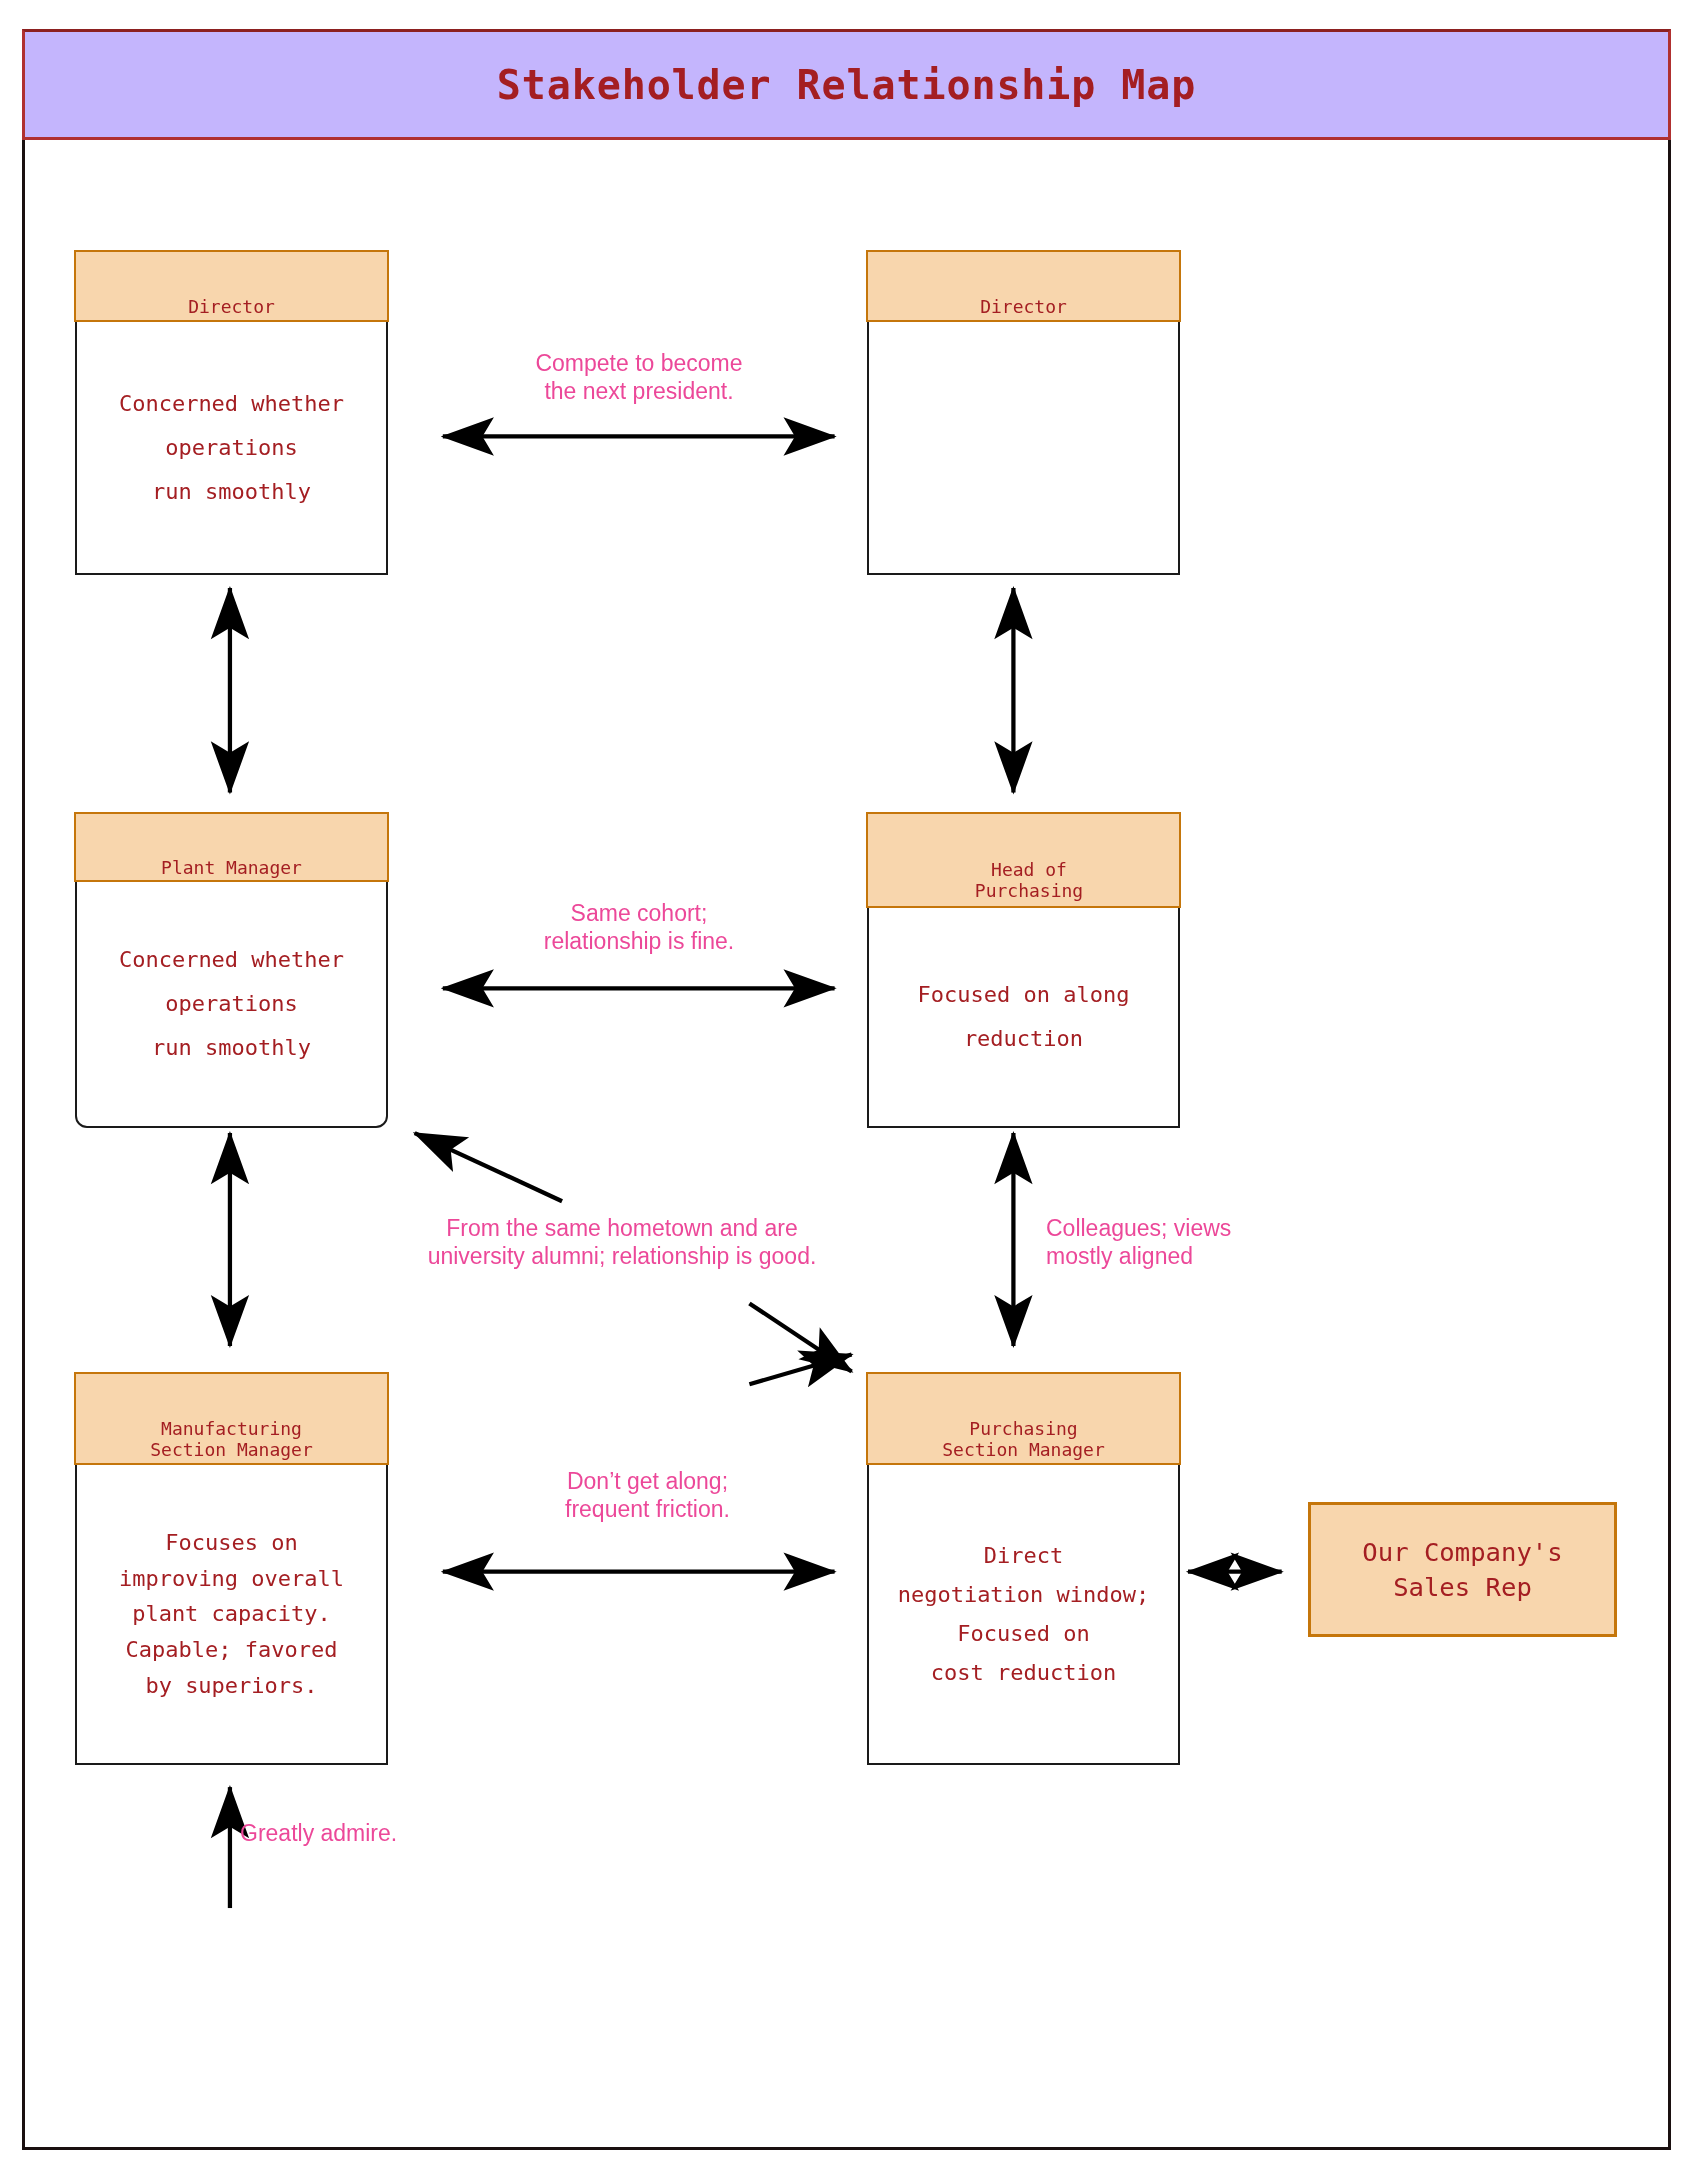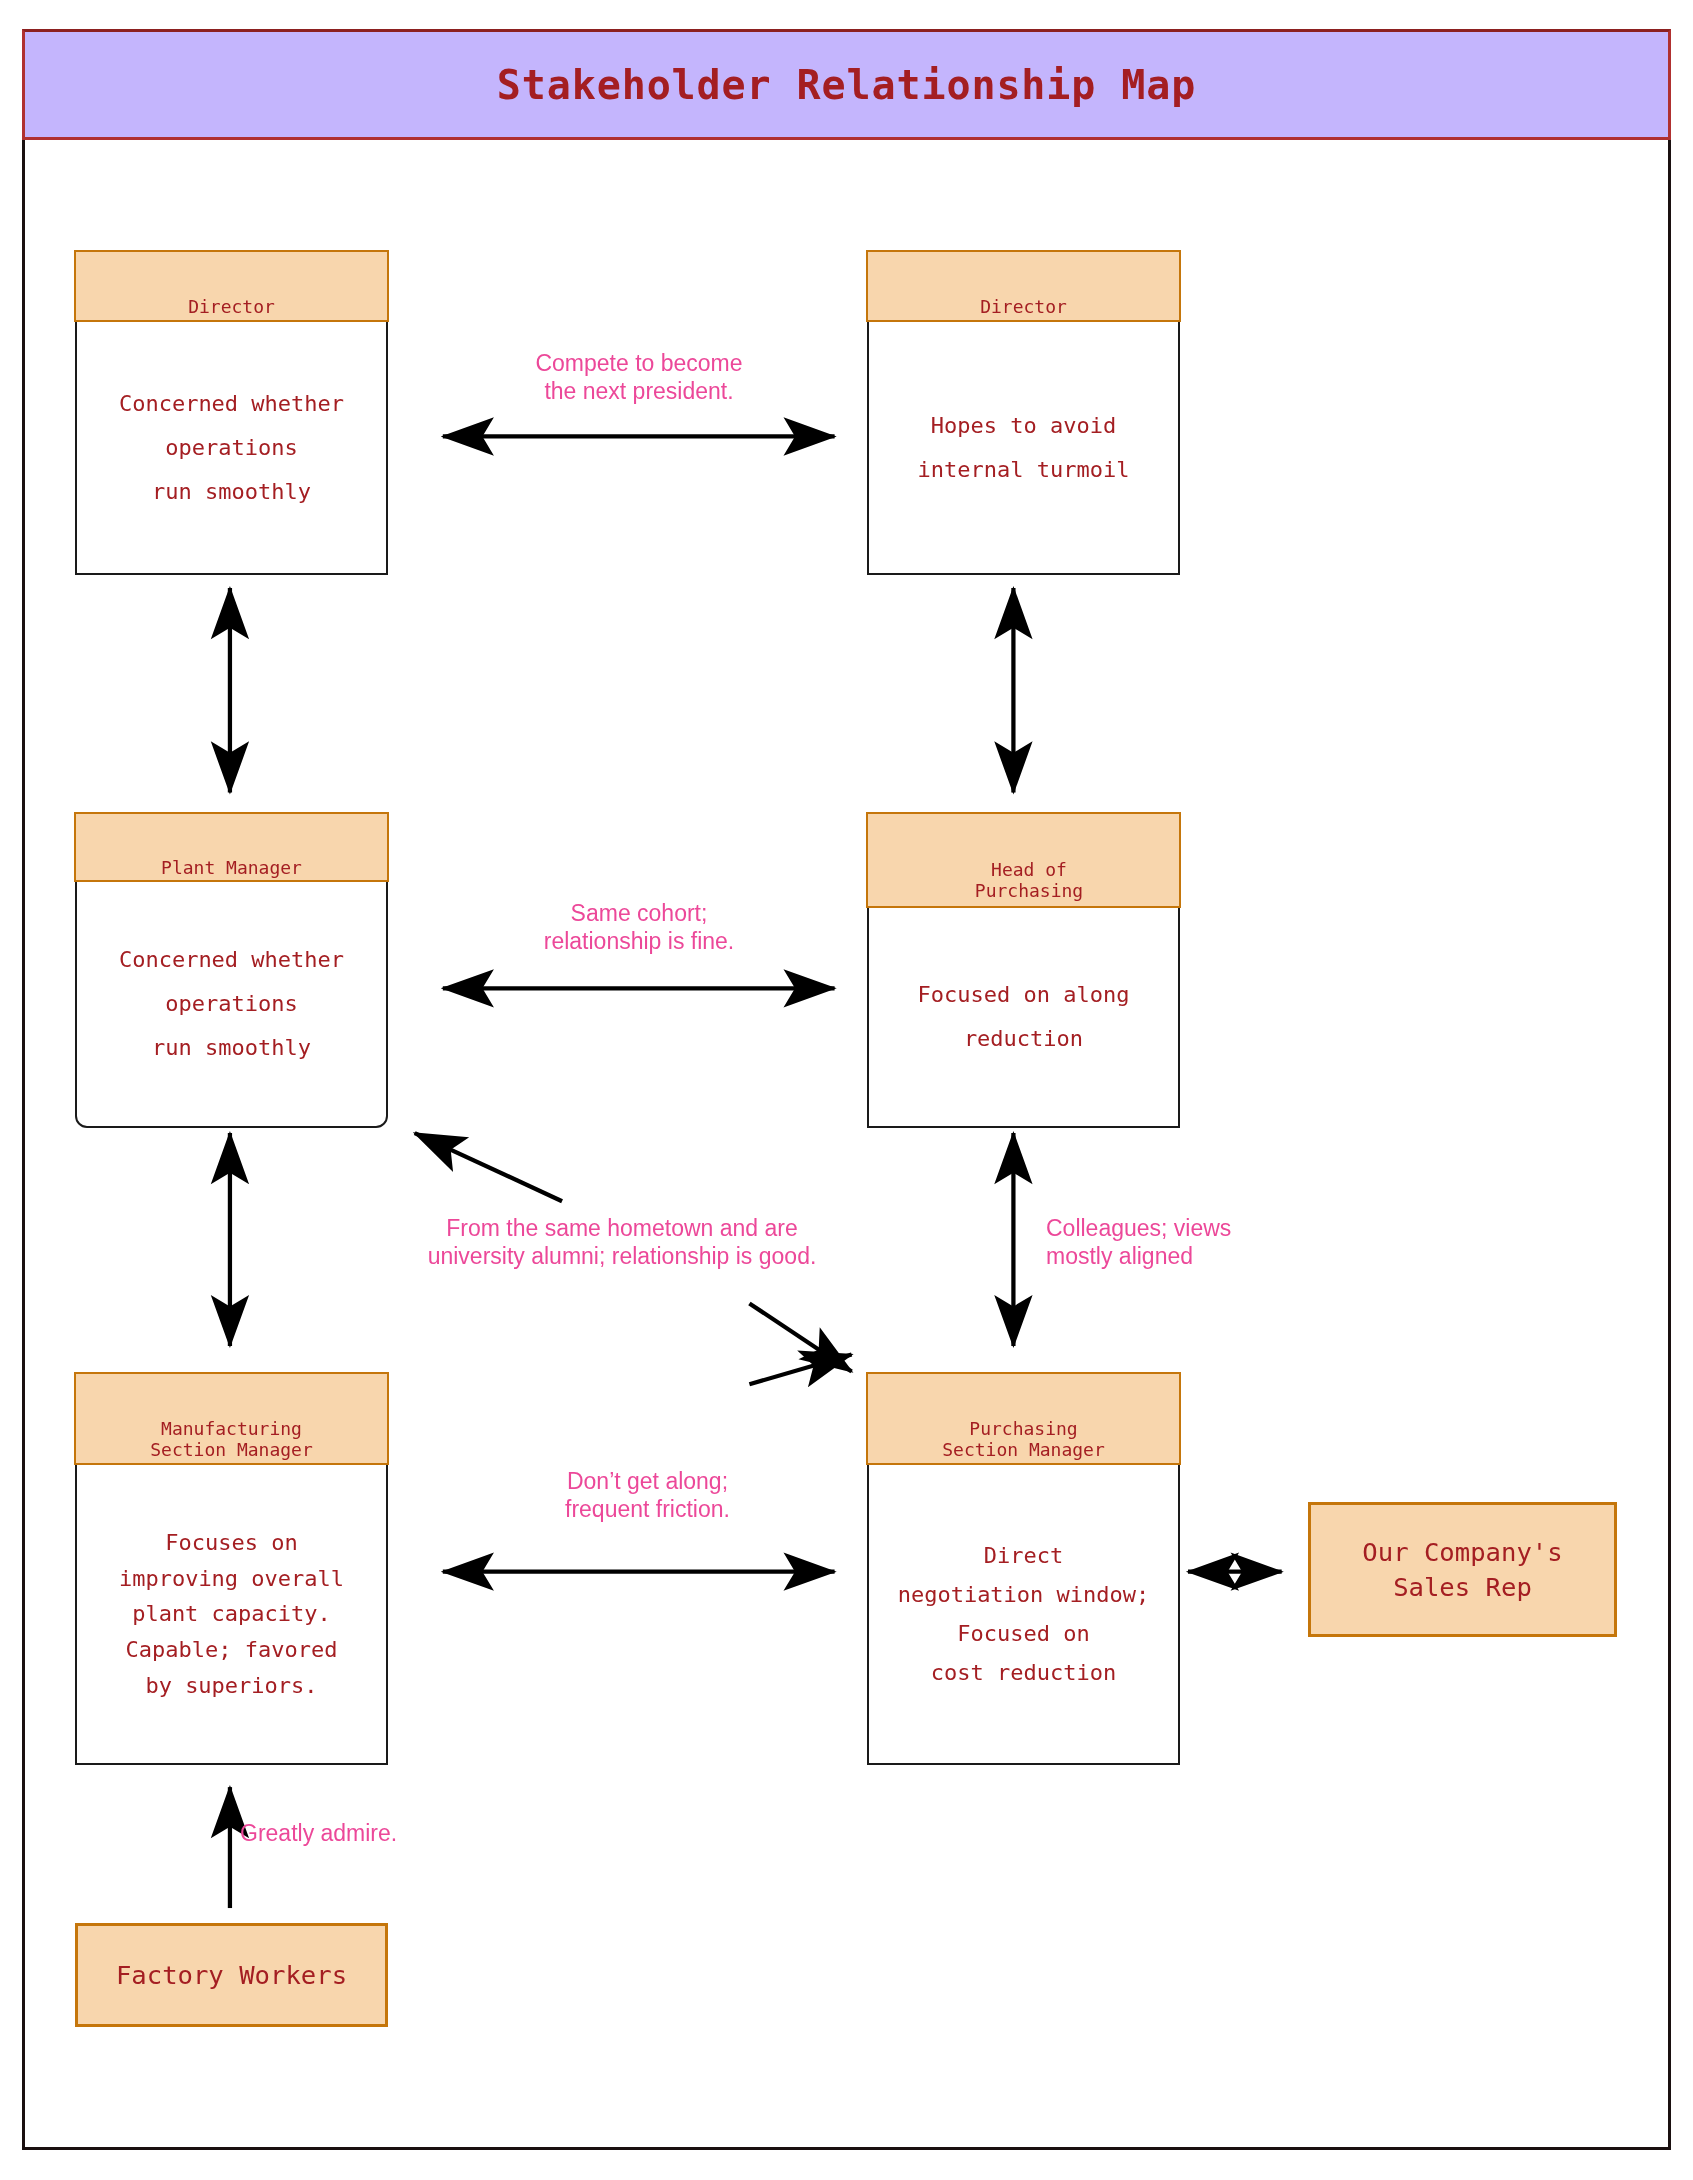--- a/index.html
+++ b/index.html
@@ -204,24 +204,20 @@
         <span class="body-text">Concerned whether
 operations
 run smoothly</span>
       </div>
     </div>
 
     <div class="node" style="left:867px; top:251px; width:313px; height:324px;">
       <div class="node-header" style="height:68px;">
         <span class="hdr-text">Director</span>
       </div>
-      <div class="node-body">
-        <span class="body-text">Hopes to avoid
-internal turmoil</span>
-      </div>
     </div>
 
     <div class="node" style="left:75px; top:813px; width:313px; height:315px;border-radius:12px;">
       <div class="node-header" style="height:66px;">
         <span class="hdr-text">Plant Manager</span>
       </div>
       <div class="node-body">
         <span class="body-text">Concerned whether
 operations
 run smoothly</span>
@@ -264,23 +260,20 @@
 Focused on
 cost reduction</span>
       </div>
     </div>
 
     <div class="node-simple" style="left:1308px; top:1502px; width:309px; height:135px;">
       <span class="hdr-text">Our Company's
 Sales Rep</span>
     </div>
 
-    <div class="node-simple" style="left:75px; top:1923px; width:313px; height:104px;">
-      <span class="hdr-text">Factory Workers</span>
-    </div>
 
     <div class="edge-label" style="left:443px; top:349px; width:392px;">Compete to become
 the next president.</div>
 
     <div class="edge-label" style="left:443px; top:899px; width:392px;">Same cohort;
 relationship is fine.</div>
 
     <div class="edge-label" style="left:358px; top:1214px; width:528px;">From the same hometown and are
 university alumni; relationship is good.</div>
 

